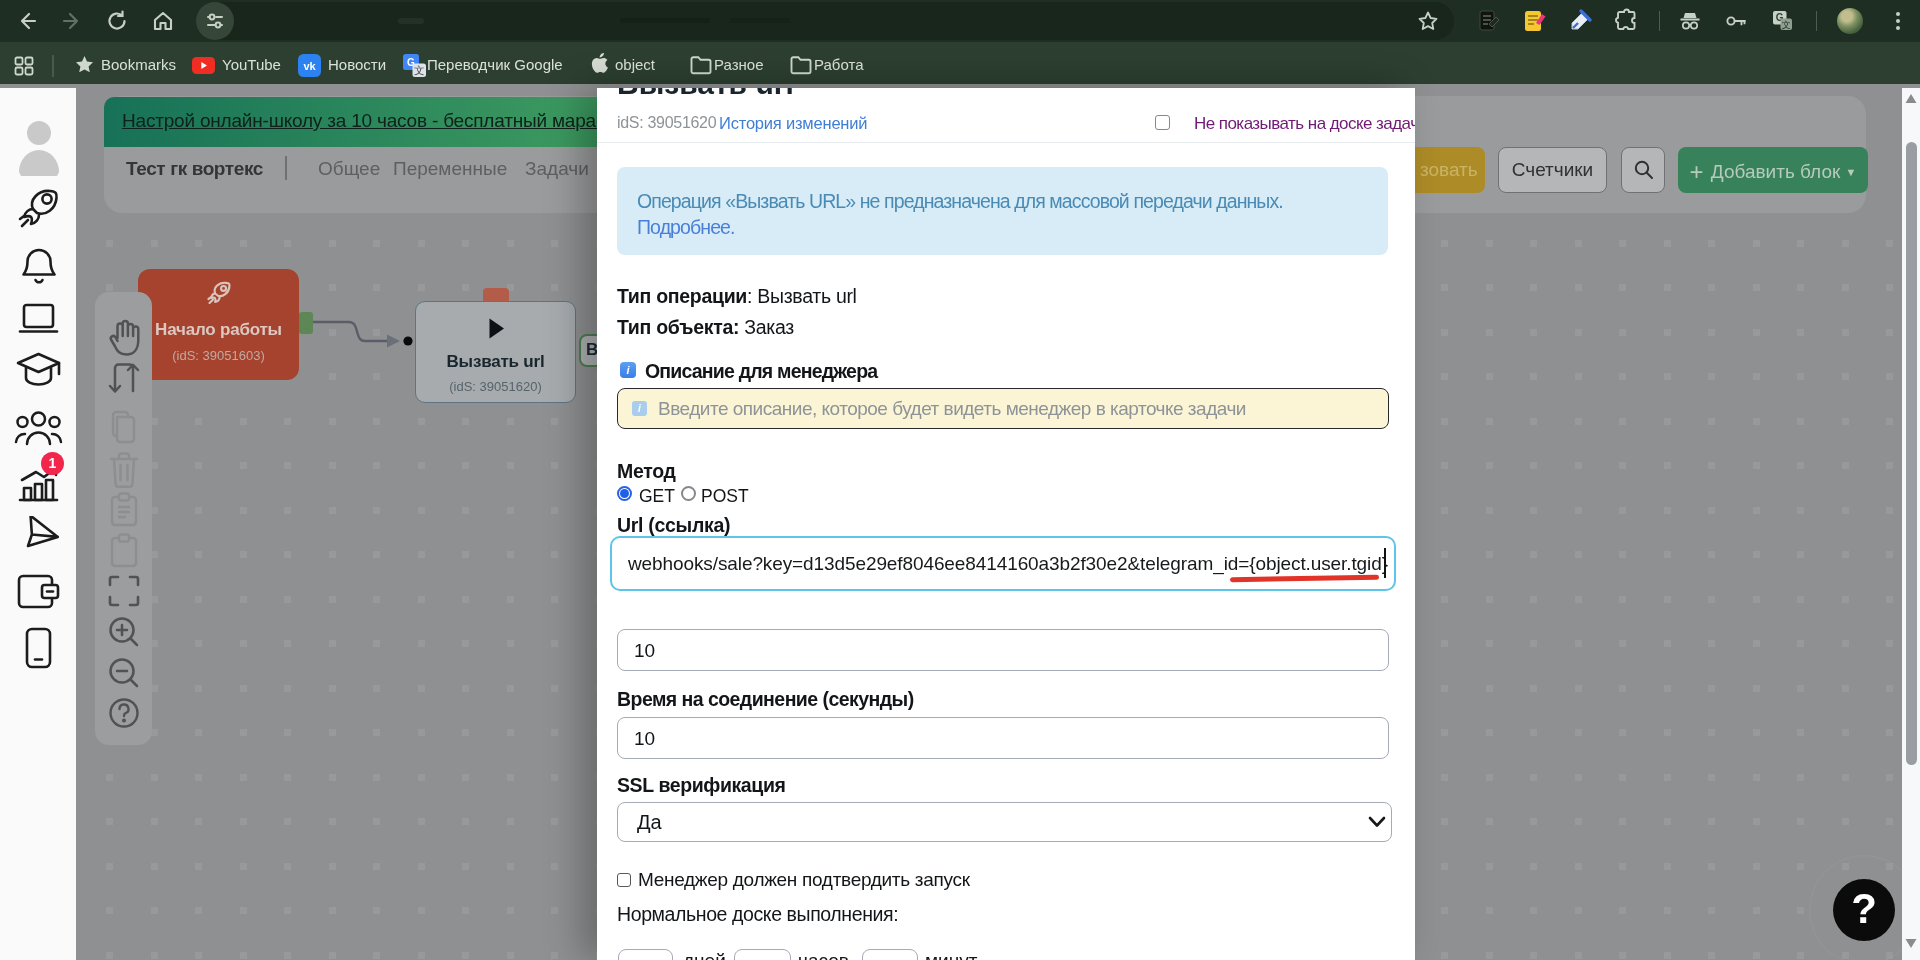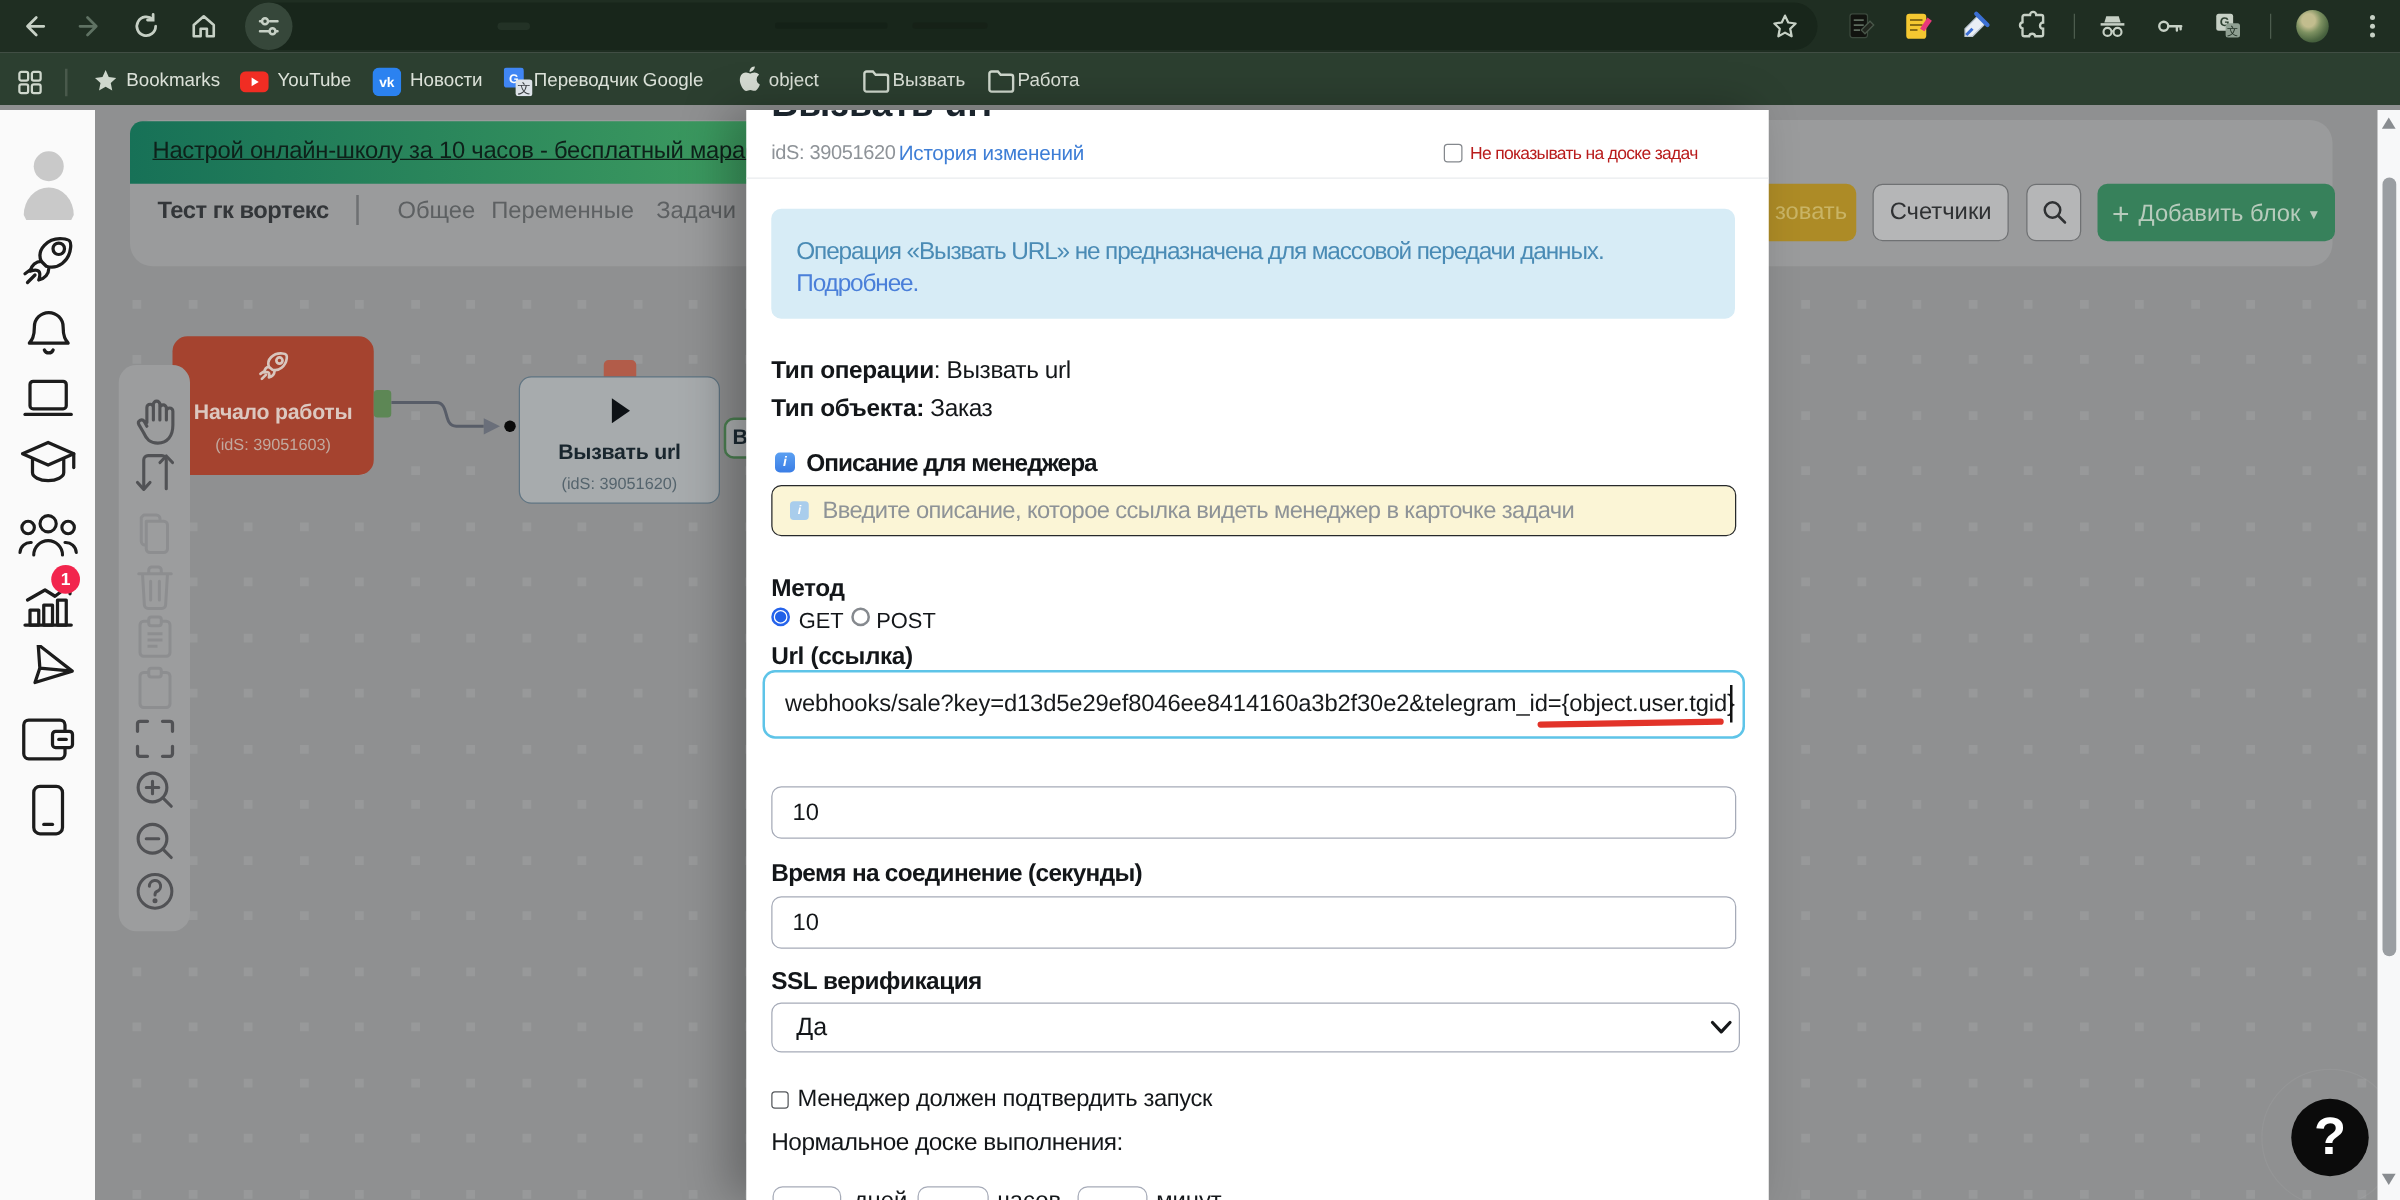--- a/index.html
+++ b/index.html
@@ -124,21 +124,21 @@
       </svg>
     <div class="abs" style="left:427px;top:12px;line-height:22px">Переводчик Google</div>
     <svg class="abs" style="left:592px;top:11px;left:591px" width="0" height="0"></svg>
     <svg class="abs" style="left:590px;top:11px" width="22" height="24" viewBox="0 0 22 24">
         <path d="M15.5 3.7 c-.9 1.1 -2.4 1.9 -3.7 1.8 -.2-1.4 .5-2.9 1.3-3.8 C14 .7 15.6 0 16.9 0 c.1 1.4 -.4 2.8 -1.4 3.7 Z M16.8 6 c-2 -.1 -3.7 1.1 -4.6 1.1 -1 0 -2.4 -1.1 -4 -1 -2 0 -3.9 1.2 -4.9 3 -2.1 3.6 -.6 9 1.5 12 1 1.4 2.2 3 3.8 3 1.5 -.1 2.1 -1 3.9 -1 1.8 0 2.3 1 4 .9 1.6 0 2.7 -1.5 3.7 -2.9 1.1 -1.7 1.6 -3.3 1.6 -3.4 0 -.1 -3.1 -1.2 -3.1 -4.8 0 -3 2.4 -4.4 2.5 -4.5 -1.3 -2 -3.4 -2.3 -4.4 -2.4 Z" fill="#d6dcd3" transform="scale(0.82)"></path>
       </svg>
     <div class="abs" style="left:615px;top:12px;line-height:22px">object</div>
     <svg class="abs" style="left:690px;top:14px" width="22" height="19" viewBox="0 0 22 19">
         <path d="M1.5 3 a1.8 1.8 0 0 1 1.8 -1.8 h5 l2.2 2.6 h8.2 a1.8 1.8 0 0 1 1.8 1.8 V15.5 a1.8 1.8 0 0 1 -1.8 1.8 H3.3 a1.8 1.8 0 0 1 -1.8 -1.8 Z" fill="none" stroke="#cfd8cd" stroke-width="1.9"></path>
       </svg>
-    <div class="abs" style="left:714px;top:12px;line-height:22px">Вызвать</div>
+    <div class="abs" style="left:714px;top:12px;line-height:22px">Разное</div>
     <svg class="abs" style="left:790px;top:14px" width="22" height="19" viewBox="0 0 22 19">
         <path d="M1.5 3 a1.8 1.8 0 0 1 1.8 -1.8 h5 l2.2 2.6 h8.2 a1.8 1.8 0 0 1 1.8 1.8 V15.5 a1.8 1.8 0 0 1 -1.8 1.8 H3.3 a1.8 1.8 0 0 1 -1.8 -1.8 Z" fill="none" stroke="#cfd8cd" stroke-width="1.9"></path>
       </svg>
     <div class="abs" style="left:814px;top:12px;line-height:22px">Работа</div>
   </div>
 
   <div class="abs" id="sidebar" style="left:0;top:88px;width:76px;height:872px;background:#fafafa">
     <svg class="abs" style="left:17px;top:28px" width="44" height="60" viewBox="0 0 44 60">
         <circle cx="22" cy="17" r="12" fill="#c9c9c9"></circle>
         <path d="M2 56 a20 22 0 0 1 40 0 L40 60 H4 Z" fill="#c9c9c9"></path>
@@ -1035,31 +1035,31 @@
     <svg class="abs" style="left:3px;top:850px" width="12" height="11" viewBox="0 0 12 11">
         <path d="M6 10 L11.5 1 H0.5 Z" fill="#888c90"></path>
       </svg>
   </div>
 
   <div class="abs" id="modal" style="left:597px;top:88px;width:818px;height:872px;background:#ffffff;box-shadow:-15px 0 35px rgba(0,0,0,0.28);overflow:hidden;color:#131619">
     <div class="abs" style="left:20px;top:-21px;font-size:30px;font-weight:bold;color:#1a242c">Вызвать url</div>
     <div class="abs" style="left:20px;top:26px;font-size:16px;color:#8e9398;letter-spacing:-0.3px">idS: 39051620</div>
     <div class="abs" style="left:122px;top:26px;font-size:16.5px;color:#3e7ed6;letter-spacing:-0.2px">История изменений</div>
     <div class="abs" style="left:558px;top:27px;width:15px;height:15px;border:1.5px solid #84888d;border-radius:3px"></div>
-    <div class="abs" style="left:579px;top:26px;font-size:14px;letter-spacing:-0.55px;color:#b91c1c;white-space:nowrap">Не показывать на доске задач</div>
+    <div class="abs" style="left:597px;top:26px;font-size:17px;letter-spacing:-0.55px;color:#701a75;white-space:nowrap">Не показывать на доске задач</div>
     <div class="abs" style="left:0;top:54px;width:818px;height:1px;background:#e9ecee"></div>
     <div class="abs" style="left:20px;top:79px;width:771px;height:88px;background:#d7ecf6;border-radius:8px"></div>
     <div class="abs" style="left:40px;top:100px;font-size:19.5px;line-height:26px;color:#4a8bb5;letter-spacing:-0.9px">Операция «Вызвать URL» не предназначена для массовой передачи данных.<br><span style="color:#4a7fd9">Подробнее.</span></div>
     <div class="abs" style="left:20px;top:197px;font-size:19.5px;letter-spacing:-0.3px"><b>Тип операции</b>: Вызвать url</div>
     <div class="abs" style="left:20px;top:228px;font-size:19.5px;letter-spacing:-0.3px"><b>Тип объекта:</b> Заказ</div>
     <div class="abs" style="left:23px;top:274px;width:16px;height:16px;border-radius:4px;background:linear-gradient(180deg,#5ba0f2,#3a7de5);color:#fff;font-size:11px;font-weight:bold;text-align:center;line-height:16px;font-style:italic">i</div>
     <div class="abs" style="left:48px;top:272px;font-size:19.5px;font-weight:bold;letter-spacing:-0.8px">Описание для менеджера</div>
     <div class="abs" style="left:20px;top:300px;width:772px;height:41px;background:#fbf5d6;border:1.5px solid #27292b;border-radius:8px"></div>
     <div class="abs" style="left:35px;top:313px;width:15px;height:15px;border-radius:3px;background:#a9cdec;color:#fff;font-size:10px;font-weight:bold;text-align:center;line-height:15px;font-style:italic">i</div>
-    <div class="abs" style="left:61px;top:310px;font-size:19px;letter-spacing:-0.5px;color:#8e9397">Введите описание, которое ссылка видеть менеджер в карточке задачи</div>
+    <div class="abs" style="left:61px;top:310px;font-size:19px;letter-spacing:-0.5px;color:#8e9397">Введите описание, которое будет видеть менеджер в карточке задачи</div>
     <div class="abs" style="left:20px;top:372px;font-size:19.5px;font-weight:bold;letter-spacing:-0.3px">Метод</div>
     <div class="abs" style="left:20px;top:398px;width:15px;height:15px;border-radius:50%;border:2px solid #2563eb"></div>
     <div class="abs" style="left:23px;top:401px;width:9px;height:9px;border-radius:50%;background:#2060e8"></div>
     <div class="abs" style="left:42px;top:398px;font-size:17.5px">GET</div>
     <div class="abs" style="left:84px;top:398px;width:15px;height:15px;border-radius:50%;border:2px solid #85898e"></div>
     <div class="abs" style="left:104px;top:398px;font-size:17.5px">POST</div>
     <div class="abs" style="left:20px;top:426px;font-size:19.5px;font-weight:bold;letter-spacing:-0.3px">Url (ссылка)</div>
     <div class="abs" style="left:13px;top:448px;width:786px;height:55px;border:2.5px solid #5ec4e8;border-radius:10px;background:#fff"></div>
     <div class="abs" style="left:31px;top:465px;font-size:19px;letter-spacing:-0.1px;color:#17191b;white-space:nowrap">webhooks/sale?key=d13d5e29ef8046ee8414160a3b2f30e2&amp;telegram_id={object.user.tgid}</div>
     <div class="abs" style="left:787px;top:460px;width:2px;height:30px;background:#111"></div>

